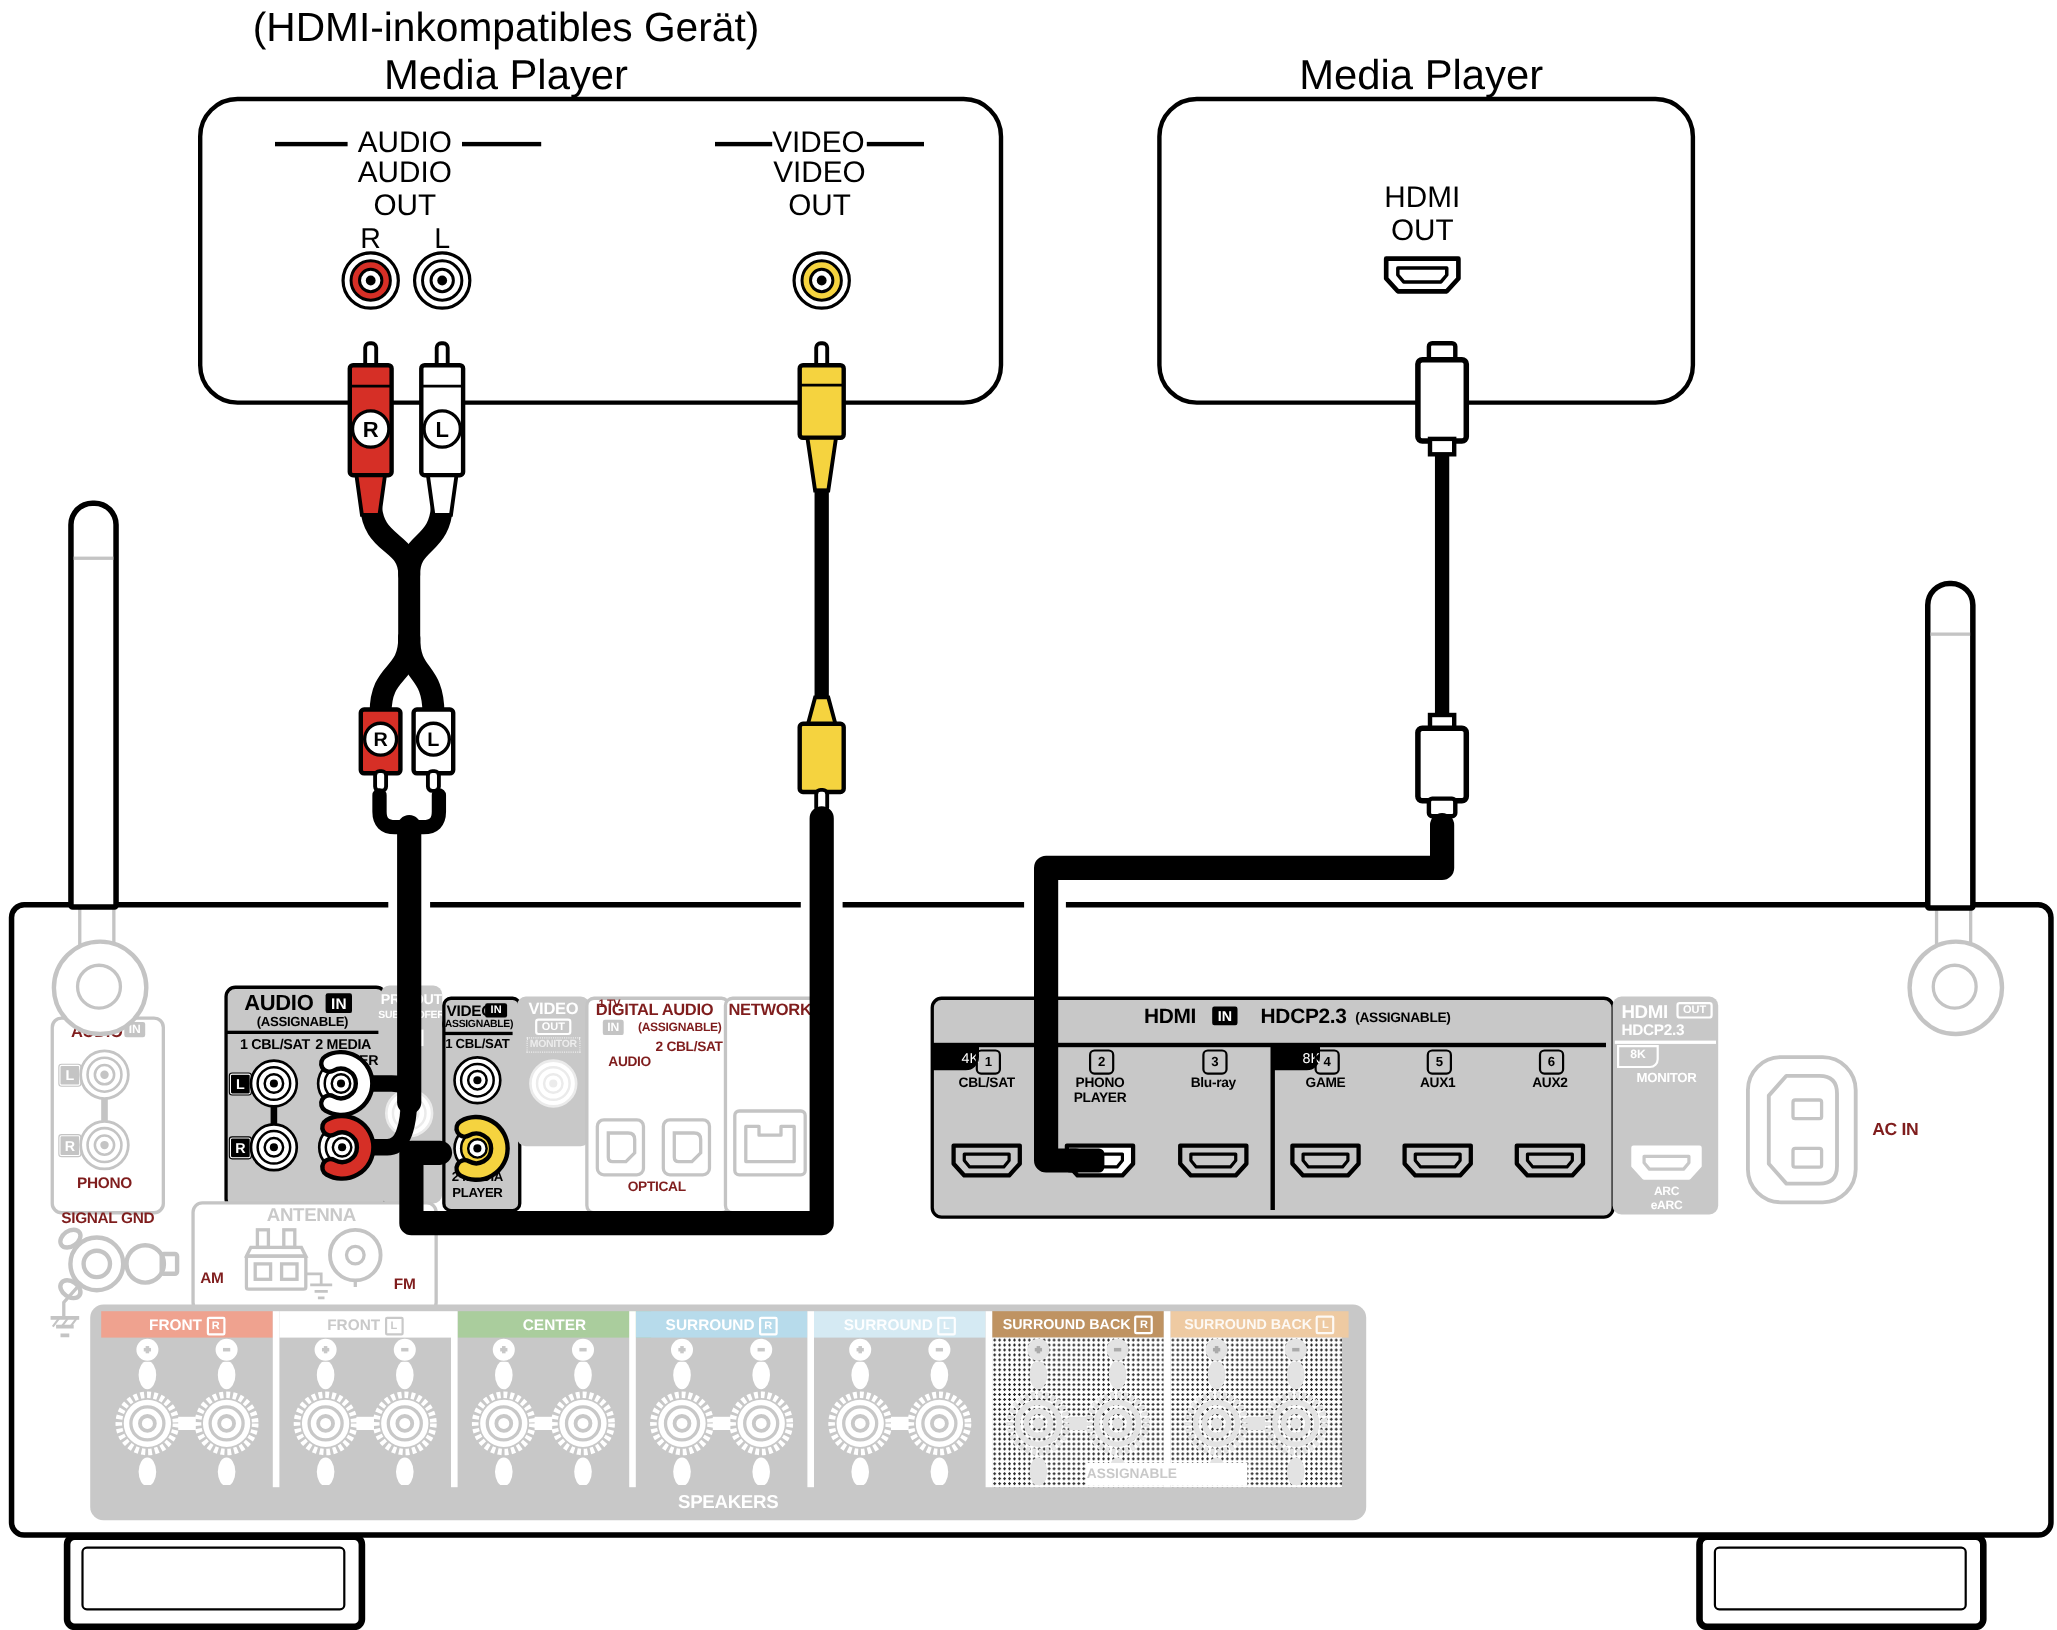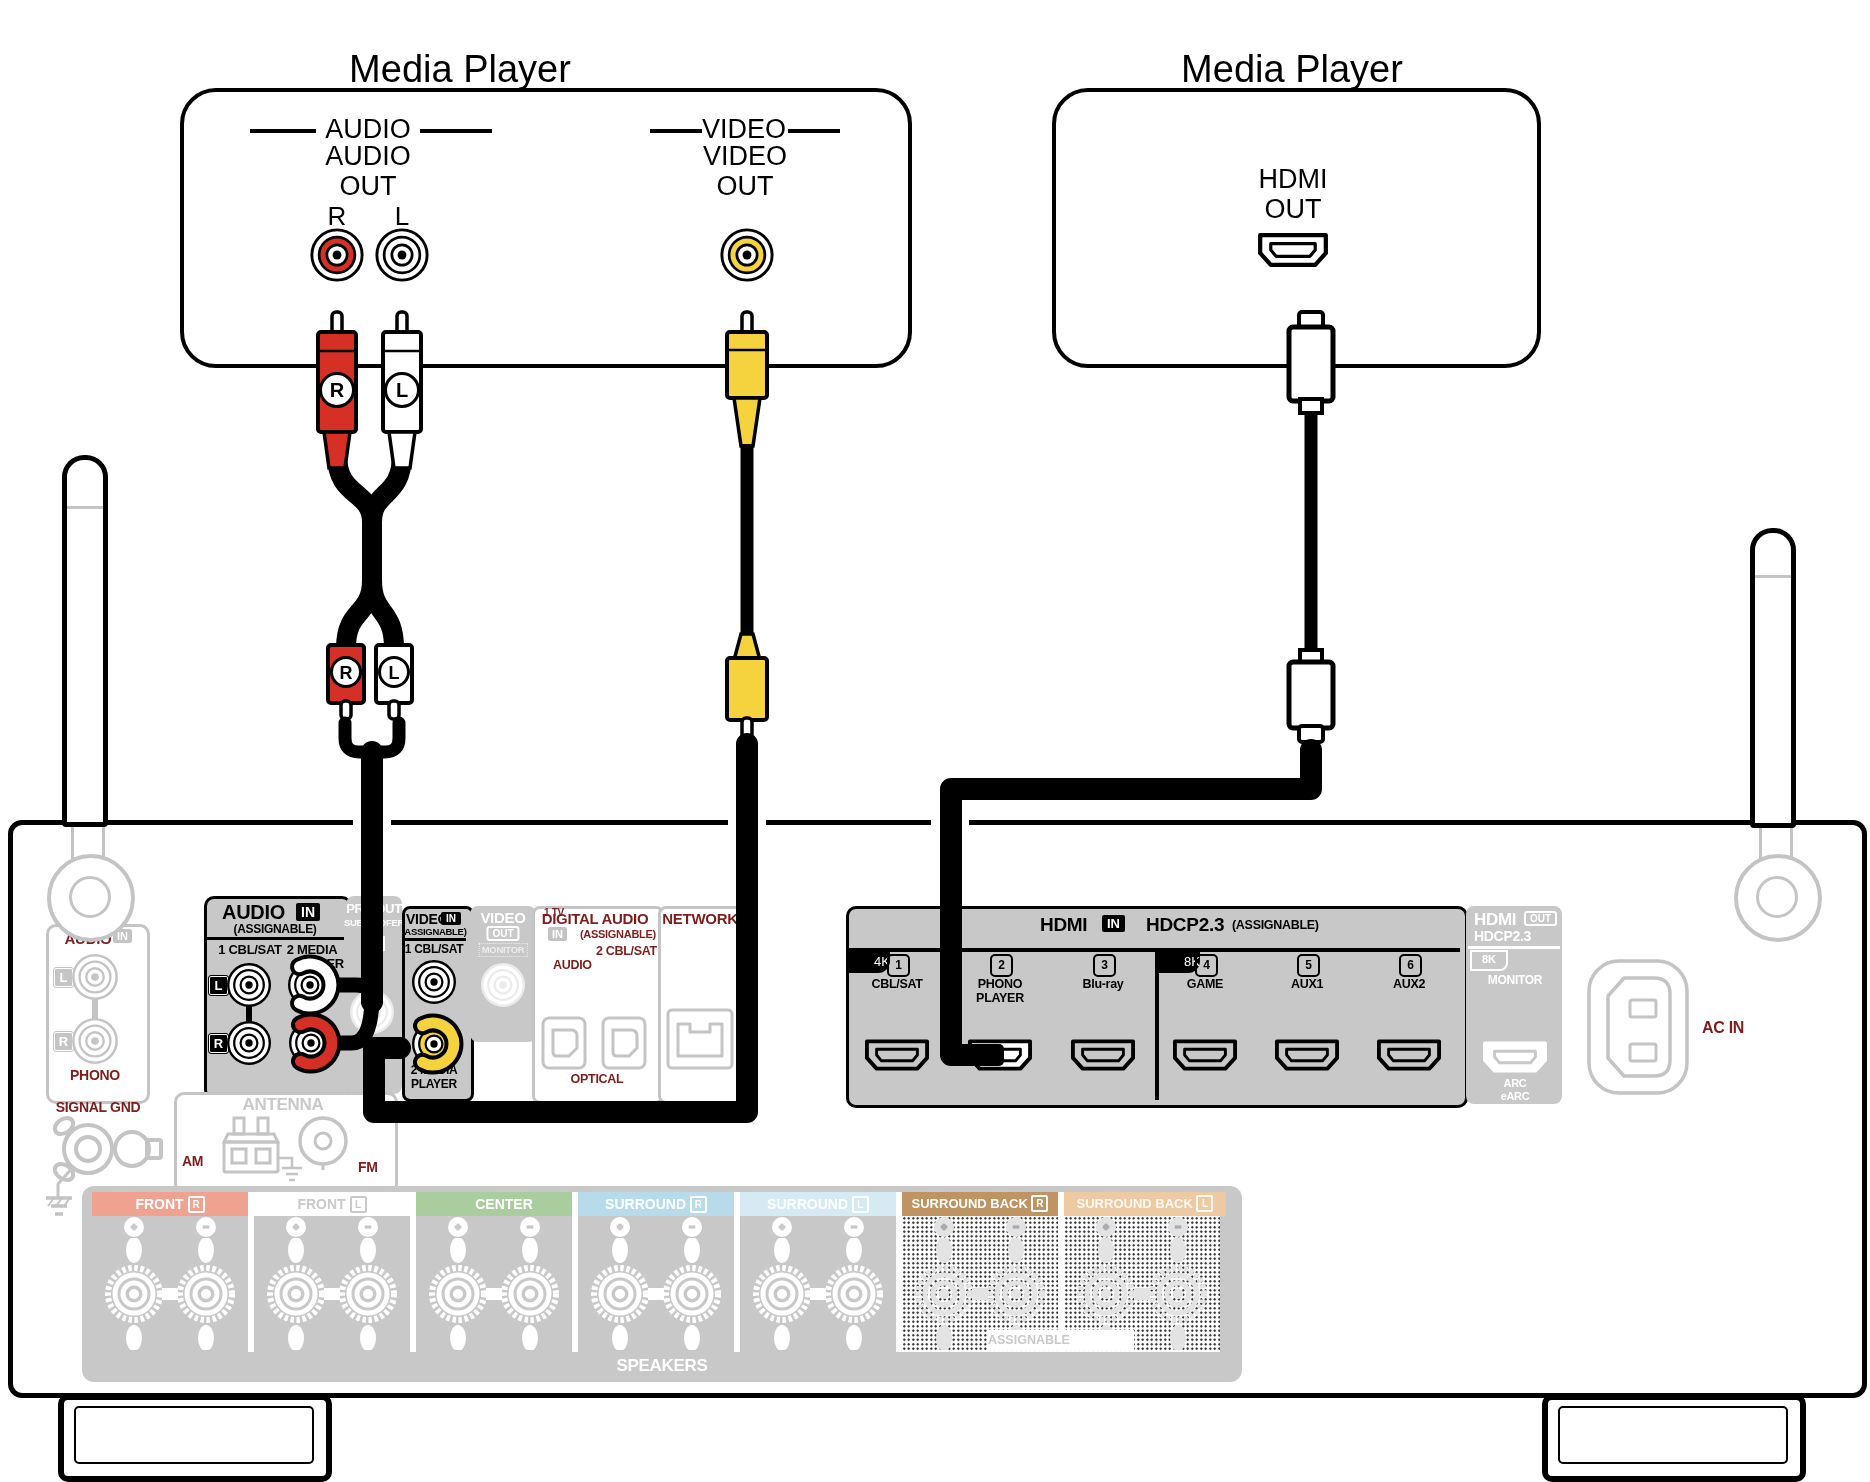--- a/index.html
+++ b/index.html
@@ -81,20 +81,21 @@
       <ellipse cx="32" cy="12" rx="8" ry="13" fill="currentColor"></ellipse>
       <ellipse cx="32" cy="100" rx="8" ry="13" fill="currentColor"></ellipse>
       <circle cx="32" cy="56" r="26" fill="none" stroke="currentColor" stroke-width="6" stroke-dasharray="3.5 2.6"></circle>
       <circle cx="32" cy="56" r="19" fill="none" stroke="currentColor" stroke-width="5"></circle>
       <circle cx="32" cy="56" r="11" fill="none" stroke="currentColor" stroke-width="5"></circle>
       <circle cx="32" cy="56" r="5" fill="currentColor"></circle>
     </symbol>
   </defs>
 </svg>
 
+<span class="tn abs cx" style="left:460px;top:6px;font-size:37px">(HDMI-inkompatibles Gerät)</span>
 <span class="tn abs cx" style="left:460px;top:50px;font-size:38px">Media Player</span>
 <div class="abs devbox" style="left:180px;top:88px;width:724px;height:272px"></div>
 
 <div class="abs" style="left:250px;top:129px;width:66px;height:4px;background:#000"></div>
 <span class="tn abs cx" style="left:368px;top:116px;font-size:27px">AUDIO</span>
 <div class="abs" style="left:420px;top:129px;width:72px;height:4px;background:#000"></div>
 <span class="tn abs cx" style="left:368px;top:143px;font-size:27px">AUDIO</span>
 <span class="tn abs cx" style="left:368px;top:173px;font-size:27px">OUT</span>
 <span class="tn abs cx" style="left:337px;top:203px;font-size:26px">R</span>
 <span class="tn abs cx" style="left:402px;top:203px;font-size:26px">L</span>

